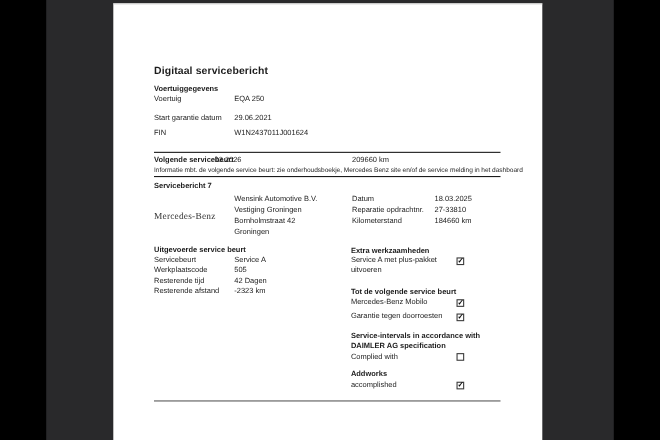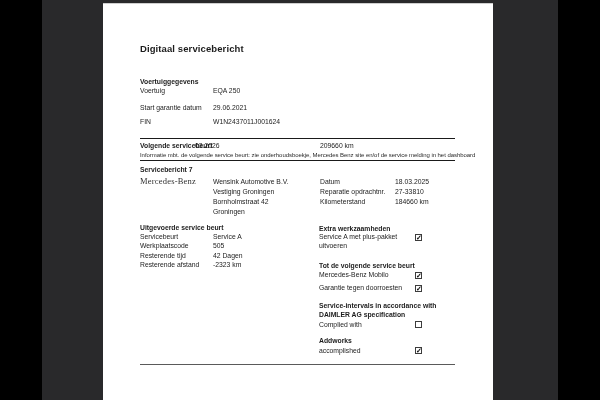--- a/index.html
+++ b/index.html
@@ -42,39 +42,39 @@
     color:#0a0a0a; font-weight:bold;
   }
 </style>
 </head>
 <body>
 
 <div class="backdrop-band"></div>
 
 <div class="page">
 
-  <div class="el title" style="left:37px; top:39px">Digitaal servicebericht</div>
+  <div class="el title" style="left:37px; top:55px">Digitaal servicebericht</div>
 
   <div class="el b" style="left:37px; top:74px">Voertuiggegevens</div>
   <div class="el" style="left:37px; top:83px">Voertuig</div>
   <div class="el" style="left:110px; top:83px">EQA 250</div>
   <div class="el" style="left:37px; top:100px">Start garantie datum</div>
   <div class="el" style="left:110px; top:100px">29.06.2021</div>
   <div class="el" style="left:37px; top:114px">FIN</div>
   <div class="el" style="left:110px; top:114px">W1N2437011J001624</div>
 
   <div class="hr hr-thick" style="top:134px"></div>
   <div class="el b" style="left:37px; top:138px">Volgende servicebeurt</div>
   <div class="el" style="left:92px; top:138px">03.2026</div>
   <div class="el" style="left:217px; top:138px">209660 km</div>
   <div class="el tiny" style="left:37px; top:148px">Informatie mbt. de volgende service beurt: zie onderhoudsboekje, Mercedes Benz site en/of de service melding in het dashboard</div>
   <div class="hr" style="top:156px"></div>
 
   <div class="el b" style="left:37px; top:162px">Servicebericht 7</div>
-  <div class="el brand" style="left:37px; top:172px">Mercedes-Benz</div>
+  <div class="el brand" style="left:37px; top:187px">Mercedes-Benz</div>
 
   <div class="col" style="left:110px; top:173px">
     <span>Wensink Automotive B.V.</span>
     <span>Vestiging Groningen</span>
     <span>Bornholmstraat 42</span>
     <span>Groningen</span>
   </div>
 
   <div class="col" style="left:217px; top:173px">
     <span>Datum</span>

